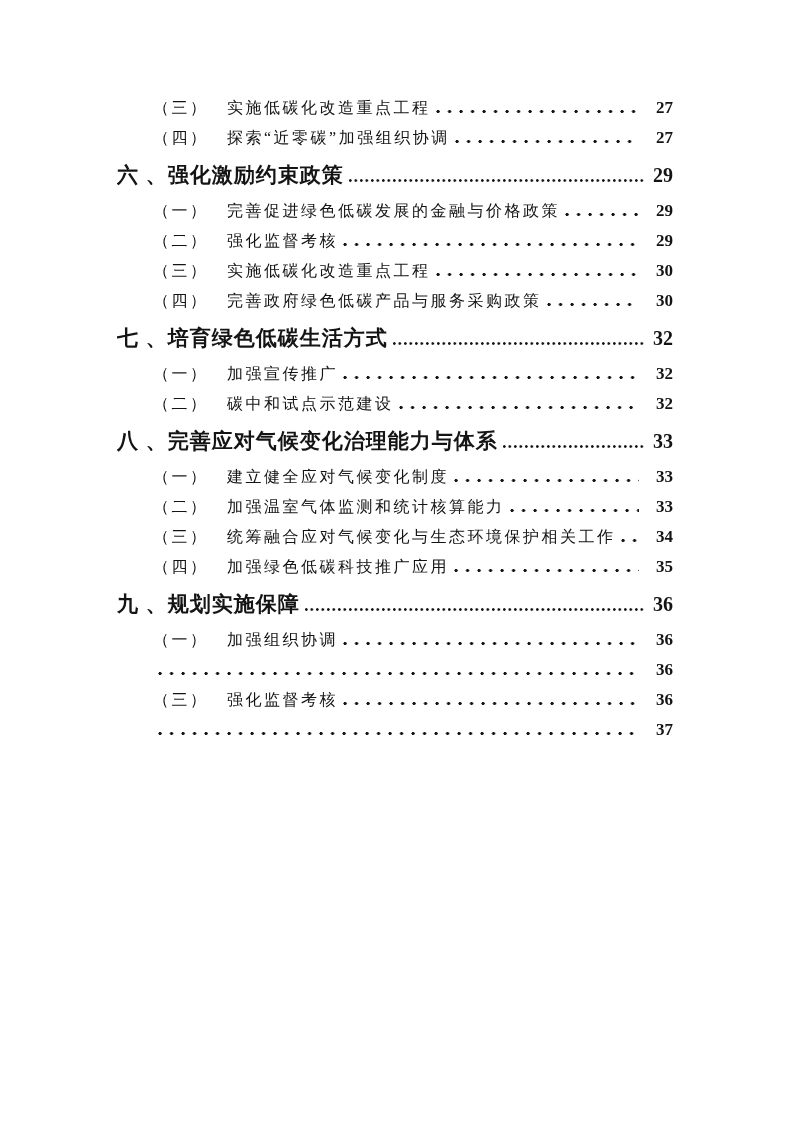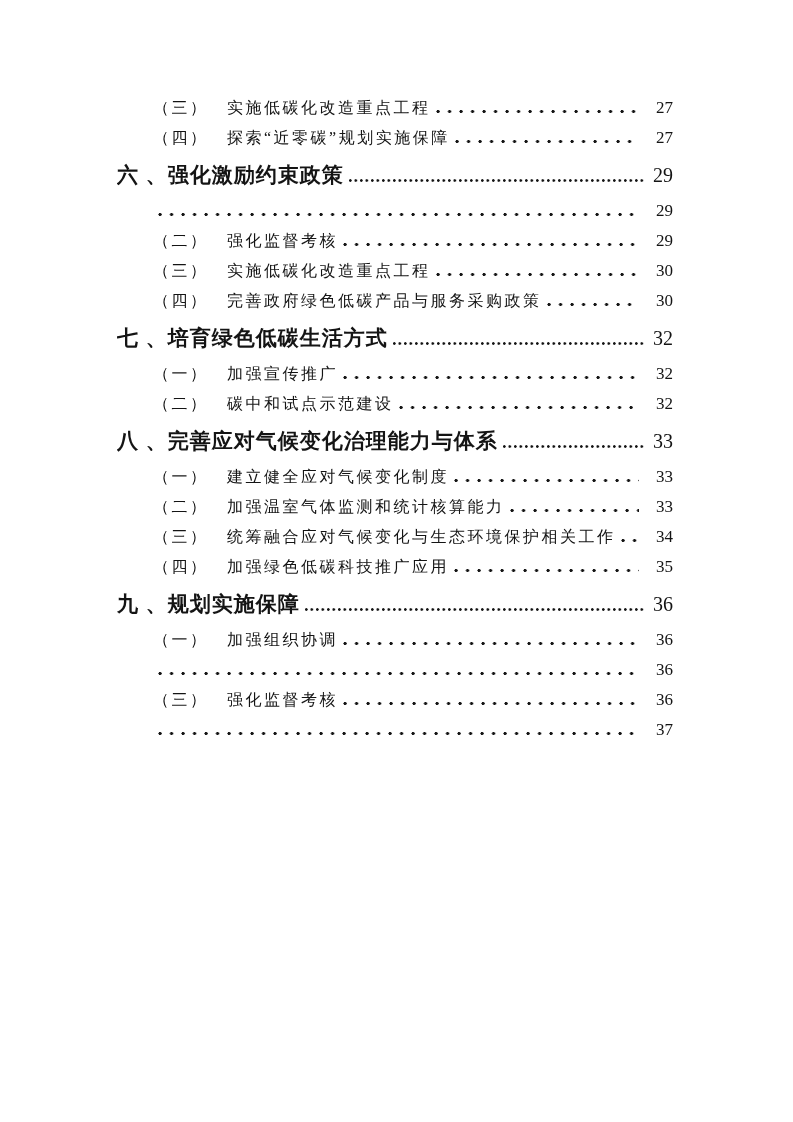--- a/index.html
+++ b/index.html
@@ -34,21 +34,21 @@
   }
   .row .leader {
     flex: 1 1 auto;
     display: inline-block;
     background-repeat: repeat-x;
     background-position: left bottom;
   }
   .row .page {
     flex: 0 0 auto;
     font-family: "Liberation Serif", "DejaVu Serif", serif;
-    font-weight: 400;
+    font-weight: 700;
     letter-spacing: 0;
     min-width: 26px;
     text-align: right;
   }
   
   .row.item {
     padding-left: 36px;
     font-size: 16px;
     letter-spacing: 2.5px;
   }
@@ -85,30 +85,31 @@
 </head>
 <body>
 
 <main class="toc">
     <div class="row item">
     <span class="label">（三）　实施低碳化改造重点工程</span>
     <span class="leader"></span>
     <span class="page">27</span>
   </div>
     <div class="row item">
-    <span class="label">（四）　探索“近零碳”规划实施保障</span>
+    <span class="label">（四）　探索“近零碳”加强组织协调</span>
     <span class="leader"></span>
     <span class="page">27</span>
   </div>
     <div class="row heading">
     <span class="label">六 、强化激励约束政策</span>
     <span class="leader"></span>
     <span class="page">29</span>
   </div>
     <div class="row item">
+    <span class="label">（一）　完善促进绿色低碳发展的金融与价格政策</span>
     <span class="leader"></span>
     <span class="page">29</span>
   </div>
     <div class="row item">
     <span class="label">（二）　强化监督考核</span>
     <span class="leader"></span>
     <span class="page">29</span>
   </div>
     <div class="row item">
     <span class="label">（三）　实施低碳化改造重点工程</span>

